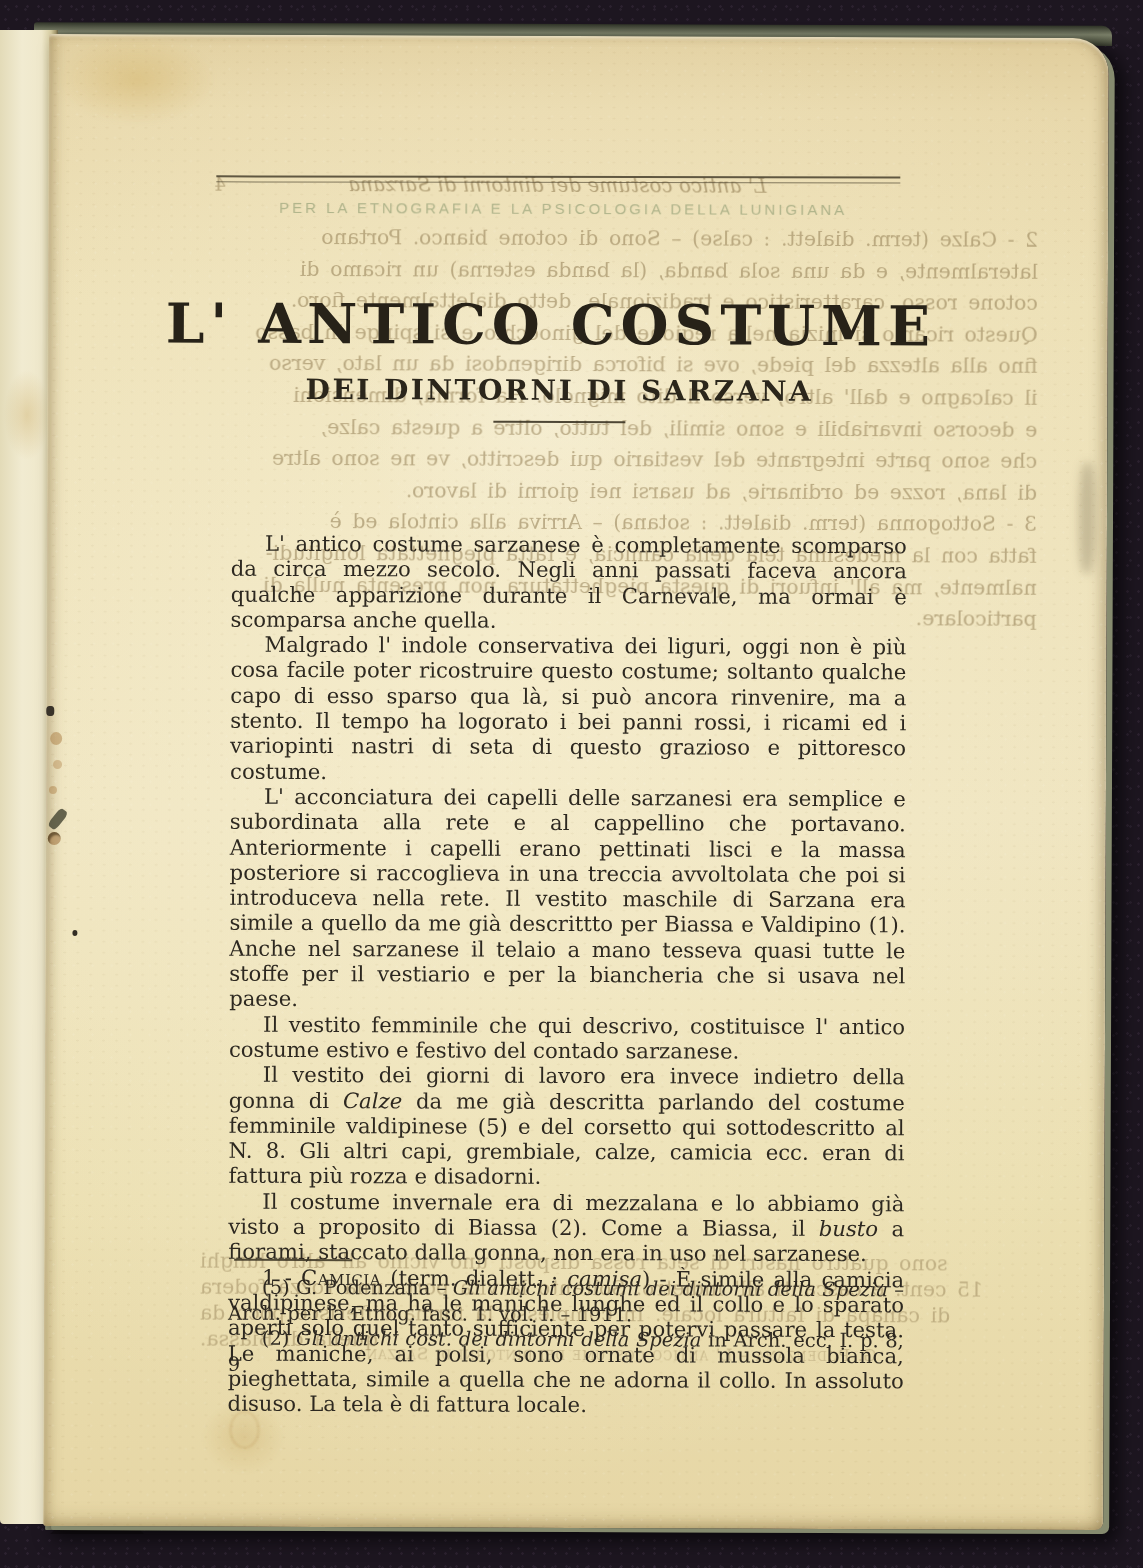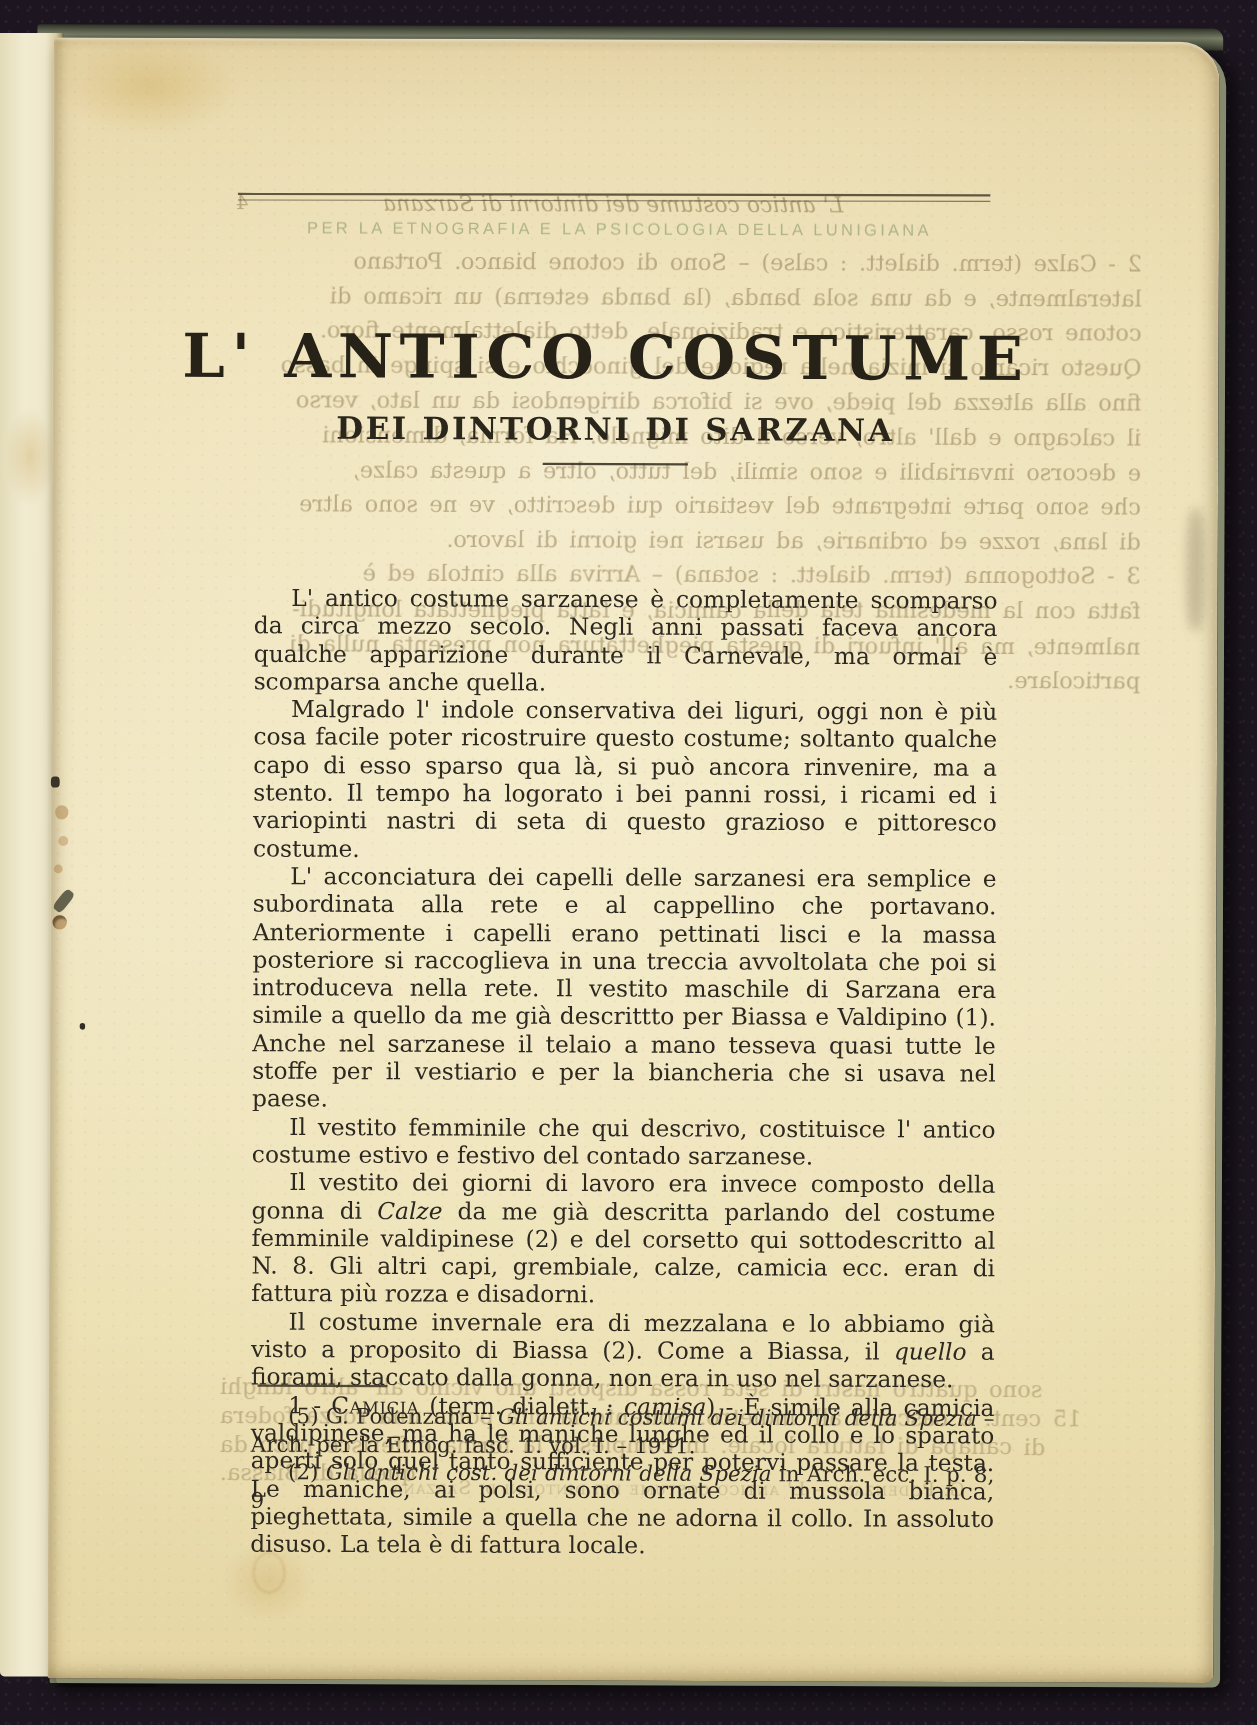--- a/index.html
+++ b/index.html
@@ -202,22 +202,22 @@
 
     <div class="title">L' ANTICO COSTUME</div>
     <div class="subtitle">DEI DINTORNI DI SARZANA</div>
     <div class="subtitle-rule"></div>
 
     <div class="body-text">
       <p><span>L' antico costume sarzanese è completamente scomparso da circa mezzo secolo. Negli anni passati faceva ancora qualche apparizione durante il Carnevale, ma ormai è scomparsa anche quella.</span></p>
       <p><span>Malgrado l' indole conservativa dei liguri, oggi non è più cosa facile poter ricostruire questo costume; soltanto qualche capo di esso sparso qua là, si può ancora rinvenire, ma a stento. Il tempo ha logorato i bei panni rossi, i ricami ed i variopinti nastri di seta di questo grazioso e pittoresco costume.</span></p>
       <p><span>L' acconciatura dei capelli delle sarzanesi era semplice e subordinata alla rete e al cappellino che portavano. Anteriormente i capelli erano pettinati lisci e la massa posteriore si raccoglieva in una treccia avvoltolata che poi si introduceva nella rete. Il vestito maschile di Sarzana era simile a quello da me già descrittto per Biassa e Valdipino (1). Anche nel sarzanese il telaio a mano tesseva quasi tutte le stoffe per il vestiario e per la biancheria che si usava nel paese.</span></p>
       <p><span>Il vestito femminile che qui descrivo, costituisce l' antico costume estivo e festivo del contado sarzanese.</span></p>
-      <p><span>Il vestito dei giorni di lavoro era invece composto della gonna di </span><span class="it">Calze</span><span> da me già descritta parlando del costume femminile valdipinese (2) e del corsetto qui sottodescritto al N. 8. Gli altri capi, grembiale, calze, camicia ecc. eran di fattura più rozza e disadorni.</span></p>
-      <p><span>Il costume invernale era di mezzalana e lo abbiamo già visto a proposito di Biassa (2). Come a Biassa, il </span><span class="it">quello</span><span> a fiorami, staccato dalla gonna, non era in uso nel sarzanese.</span></p>
+      <p><span>Il vestito dei giorni di lavoro era invece indietro della gonna di </span><span class="it">Calze</span><span> da me già descritta parlando del costume femminile valdipinese (5) e del corsetto qui sottodescritto al N. 8. Gli altri capi, grembiale, calze, camicia ecc. eran di fattura più rozza e disadorni.</span></p>
+      <p><span>Il costume invernale era di mezzalana e lo abbiamo già visto a proposito di Biassa (2). Come a Biassa, il </span><span class="it">busto</span><span> a fiorami, staccato dalla gonna, non era in uso nel sarzanese.</span></p>
       <p><span>1 - </span><span class="sc">Camicia</span><span> (term. dialett. : </span><span class="it">camisa</span><span>) - È simile alla camicia valdipinese, ma ha le maniche lunghe ed il collo e lo sparato aperti solo quel tanto sufficiente per potervi passare la testa. Le maniche, ai polsi, sono ornate di mussola bianca, pieghettata, simile a quella che ne adorna il collo. In assoluto disuso. La tela è di fattura locale.</span></p>
     </div>
 
     <div class="fn-rule"></div>
     <div class="footnotes">
       <p><span>(5) G. Podenzana – </span><span class="it">Gli antichi costumi dei dintorni della Spezia</span><span> – Arch. per la Etnog. fasc. 1. vol. I. – 1911.</span></p>
       <p><span>(2) </span><span class="it">Gli antichi cost. dei dintorni della Spezia</span><span> in Arch. ecc. I. p. 8, 9</span></p>
     </div>
 
     <div class="mark m1"></div>

